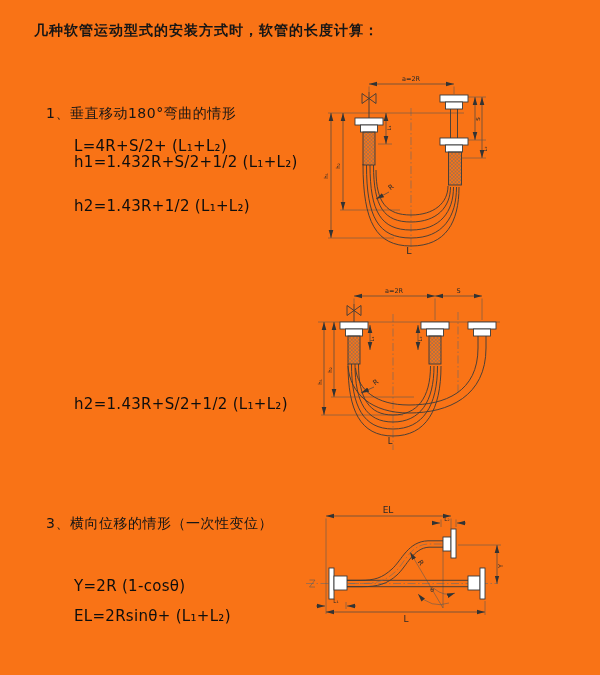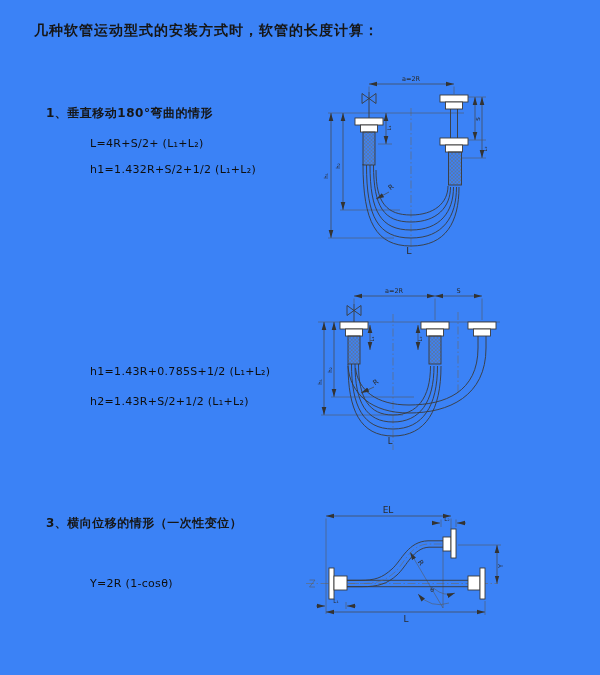--- a/index.html
+++ b/index.html
@@ -1,51 +1,52 @@
 <!DOCTYPE html>
 <html><head>
 <meta charset="utf-8">
 <style>
   html,body{margin:0;padding:0;background:#e9e9e9;}
   .page{
-    position:relative;width:600px;height:675px;background:#3b82f6;overflow:hidden;
+    position:relative;width:600px;height:675px;background:#f97316;overflow:hidden;
     font-family:"DejaVu Sans","Liberation Sans",sans-serif;color:#111;
   }
   .title{position:absolute;left:34px;top:22px;font-size:14px;font-weight:700;
          letter-spacing:1px;white-space:nowrap;color:#161616;}
-  .sec-h{position:absolute;font-size:12px;font-weight:700;letter-spacing:0.5px;
+  .sec-h{position:absolute;font-size:14px;font-weight:400;letter-spacing:0.5px;
          white-space:nowrap;color:#161616;}
-  .frm{position:absolute;left:74px;font-size:11px;font-weight:400;letter-spacing:0.3px;
-       white-space:nowrap;color:#0e0e0e;margin-left:16px;}
+  .frm{position:absolute;left:74px;font-size:15px;font-weight:400;letter-spacing:0.3px;
+       white-space:nowrap;color:#0e0e0e;}
   .dia{position:absolute;}
   
   .ln{stroke:#3a3a3a;stroke-width:0.9;fill:none;}
   .thin{stroke:#575757;stroke-width:0.55;fill:none;}
   .dim{stroke:#454545;stroke-width:0.7;fill:none;}
   .cl{stroke:#6a6a6a;stroke-width:0.6;stroke-dasharray:8 2.5 1.5 2.5;fill:none;}
   .fit{fill:#fff;stroke:#3a3a3a;stroke-width:0.9;}
   .braid{stroke:#3a3a3a;stroke-width:0.9;}
   .dtxt{font-family:"DejaVu Sans","Liberation Sans",sans-serif;fill:#2a2a2a;}
 </style>
 </head>
 <body>
 
 <div class="page">
 
   <div class="title">几种软管运动型式的安装方式时，软管的长度计算：</div>
 
   <div class="sec-h" style="left:46px;top:105px;"><span>1、</span><span>垂直移动180°弯曲的情形</span></div>
   <div class="frm" style="top:137px;">L=4R+S/2+ (L₁+L₂)</div>
-  <div class="frm" style="top:163px;text-align:right;">h1=1.432R+S/2+1/2 (L₁+L₂)</div>
-
-  <div class="frm" style="top:365px;">h1=1.43R+0.785S+1/2 (L₁+L₂)</div>
+  <div class="frm" style="top:153px;text-align:right;">h1=1.432R+S/2+1/2 (L₁+L₂)</div>
+  <div class="frm" style="top:197px;">h2=1.43R+1/2 (L₁+L₂)</div>
+
   <div class="frm" style="top:395px;text-align:right;">h2=1.43R+S/2+1/2 (L₁+L₂)</div>
 
   <div class="sec-h" style="left:46px;top:515px;"><span>3、</span><span>横向位移的情形（一次性变位）</span></div>
   <div class="frm" style="top:577px;">Y=2R (1-cosθ)</div>
+  <div class="frm" style="top:607px;">EL=2Rsinθ+ (L₁+L₂)</div>
 
   <svg class="dia" style="left:312px;top:70px;" width="288" height="192" viewBox="0 0 288 192">
     <defs>
       <pattern id="b1" width="3.5" height="3.5" patternUnits="userSpaceOnUse">
         <path d="M0 3.5 L3.5 0 M0 0 L3.5 3.5" stroke="#6e6e6e" stroke-width="0.5"></path>
       </pattern>
       <marker id="m1" markerWidth="9" markerHeight="6" refX="8" refY="3" orient="auto-start-reverse" markerUnits="userSpaceOnUse">
         <path d="M0 0.7 L8 3 L0 5.3 Z" fill="#333"></path>
       </marker>
     </defs>

